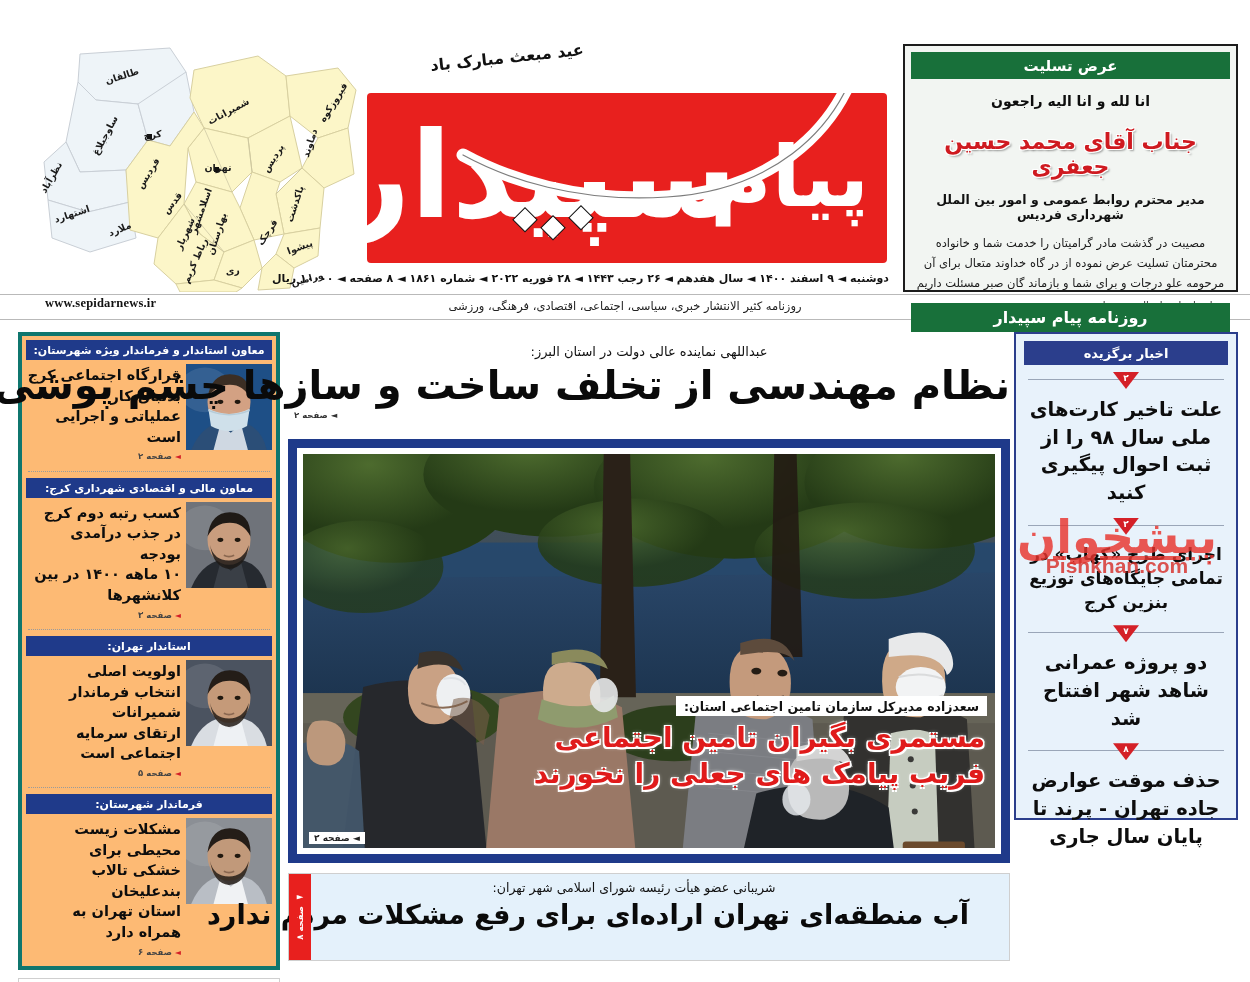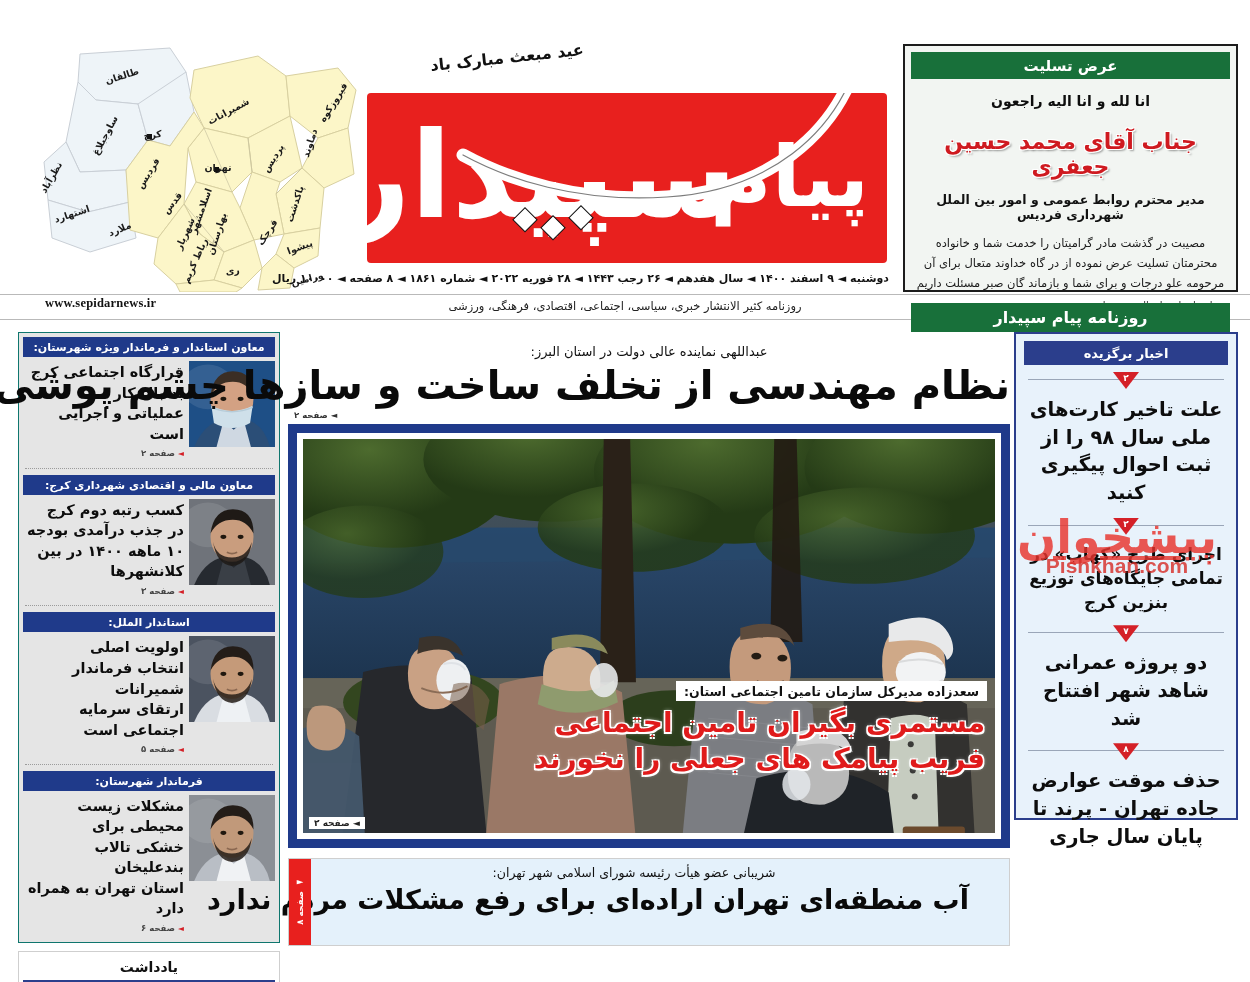--- a/index.html
+++ b/index.html
@@ -199,22 +199,22 @@
     width: 1250px; height: 660px;
   }
 
   
   .col-left {
     position: absolute;
     left: 18px; top: 10px;
     width: 262px;
   }
   .brief {
-    border: 1px solid #0f766e;
-    background: #e5e5e5;
+    border: 4px solid #0f766e;
+    background: #fdba74;
     padding: 4px;
     margin-bottom: 0;
   }
   .brief-item { padding: 0 0 4px; }
   .brief-kicker {
     background: #1f3a8a;
     color: #fff;
     font-size: 11px;
     font-weight: bold;
     text-align: center;
@@ -296,21 +296,21 @@
   .lead-pg {
     font-size: 8.5px;
     font-weight: bold;
     color: #333;
     margin-top: 2px;
     text-align: left;
     padding-left: 6px;
   }
 
   .photo-frame {
-    margin-top: 4px;
+    margin-top: 19px;
     border: 9px solid #1f3a8a;
     background: #fff;
     padding: 6px;
     height: 424px;
     position: relative;
   }
   .photo-inner {
     width: 100%; height: 100%;
     position: relative;
     overflow: hidden;
@@ -629,21 +629,21 @@
               <div class="brief-text">
                 <div>کسب رتبه دوم کرج</div>
                 <div>در جذب درآمدی بودجه</div>
                 <div>۱۰ ماهه ۱۴۰۰ در بین کلانشهرها</div>
                 <div class="pg"><span class="tri">◄</span> <span>صفحه ۳</span></div>
               </div>
             </div>
           </div>
           <div class="dotline"></div>
           <div class="brief-item">
-            <div class="brief-kicker">استاندار الملل:</div>
+            <div class="brief-kicker">استاندار تهران:</div>
             <div class="brief-row">
               <div class="brief-thumb">
                 <svg viewBox="0 0 100 100" preserveAspectRatio="xMidYMid slice" xmlns="http://www.w3.org/2000/svg">
                   <rect width="100" height="100" fill="#4b5360"></rect>
                   <ellipse cx="22" cy="30" rx="30" ry="26" fill="#ffffff" opacity=".10"></ellipse>
                   <path d="M6,100 q14,-34 46,-34 q34,0 42,34 z" fill="#d9dde2"></path>
                   <path d="M40,70 l12,10 l12,-10 l8,30 h-40 z" fill="#eef1f4"></path>
                   <ellipse cx="50" cy="44" rx="25" ry="29" fill="#c59a79"></ellipse>
                   <path d="M25,40 q4,-28 26,-28 q24,0 24,28 q-8,-16 -24,-16 q-18,0 -26,16z" fill="#241d18"></path>
                   <path d="M28,50 q4,26 22,28 q20,-2 23,-28 q-6,18 -23,18 q-18,0 -22,-18z" fill="#241d18" opacity=".85"></path>

